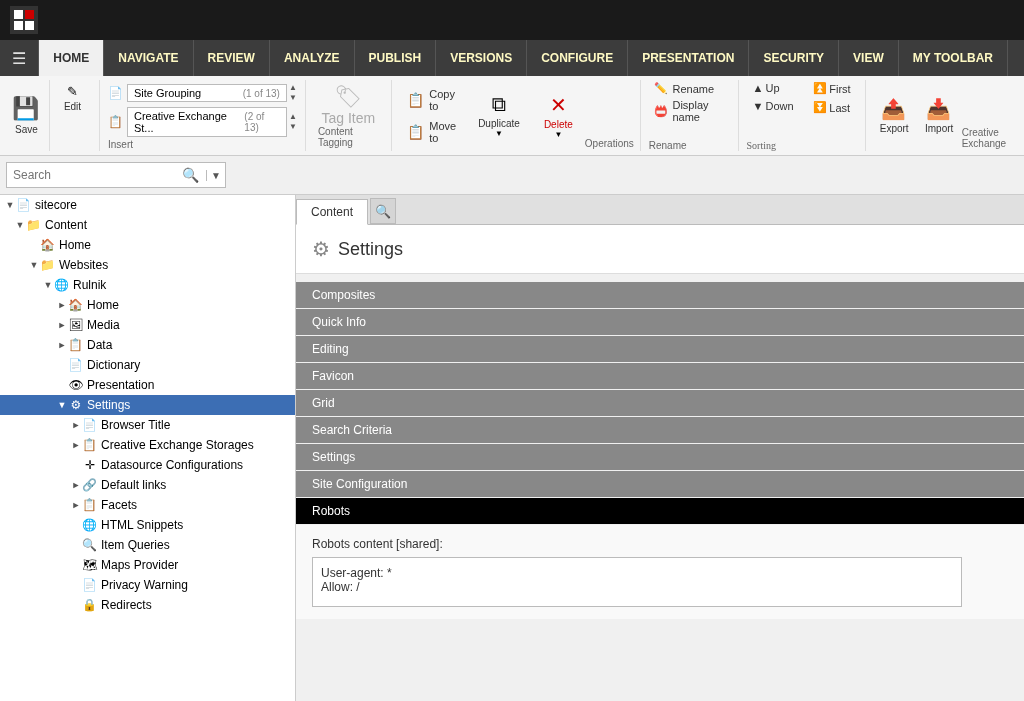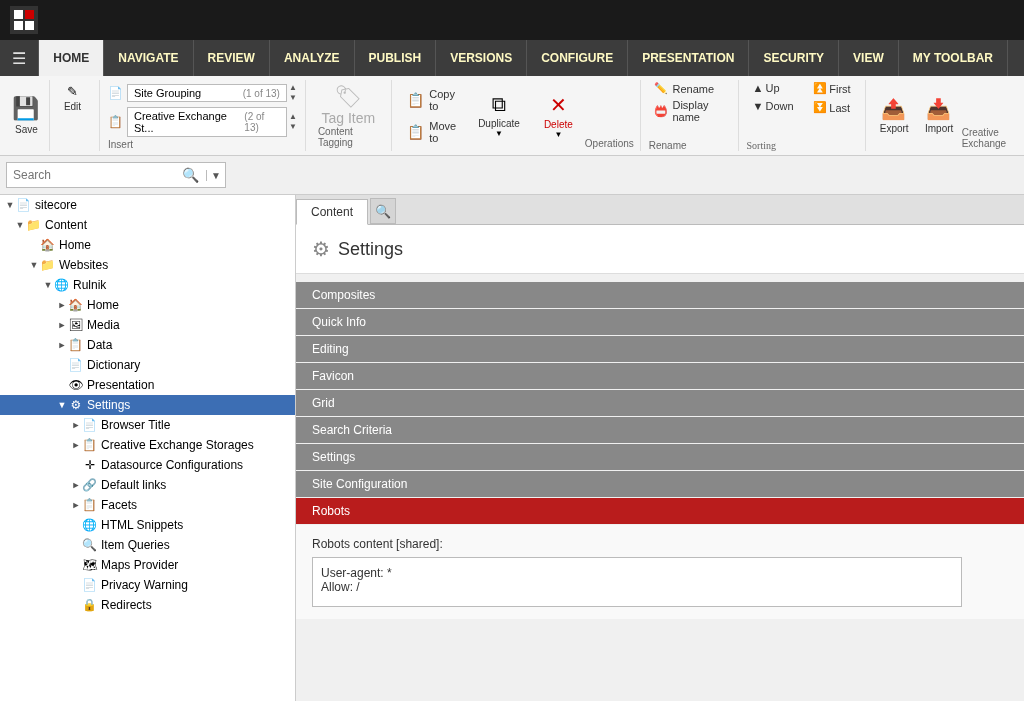--- a/index.html
+++ b/index.html
@@ -316,21 +316,21 @@
     .settings-title { font-size: 18px; color: #333; font-weight: normal; }
 
     .section-bar {
       background: #888;
       color: #fff;
       padding: 6px 16px;
       margin-bottom: 1px;
       font-size: 12px;
       cursor: pointer;
     }
-    .section-bar.active { background: #b91c1c; }
+    .section-bar.active { background: #000000; }
 
     
     .robots-content {
       background: #f9f9f9;
       padding: 12px 16px;
     }
     .robots-label { font-size: 12px; color: #333; margin-bottom: 6px; }
     .robots-textarea {
       background: #fff;
       border: 1px solid #bbb;

